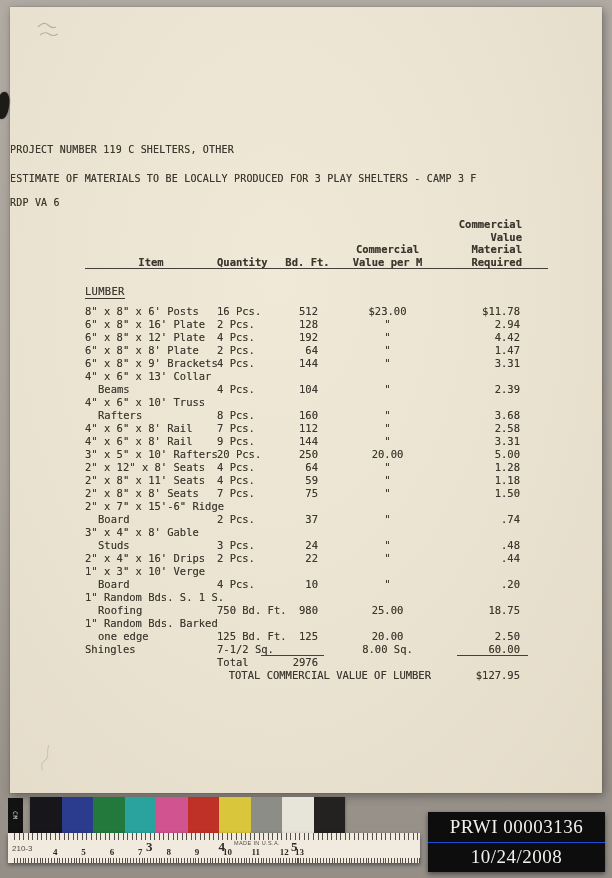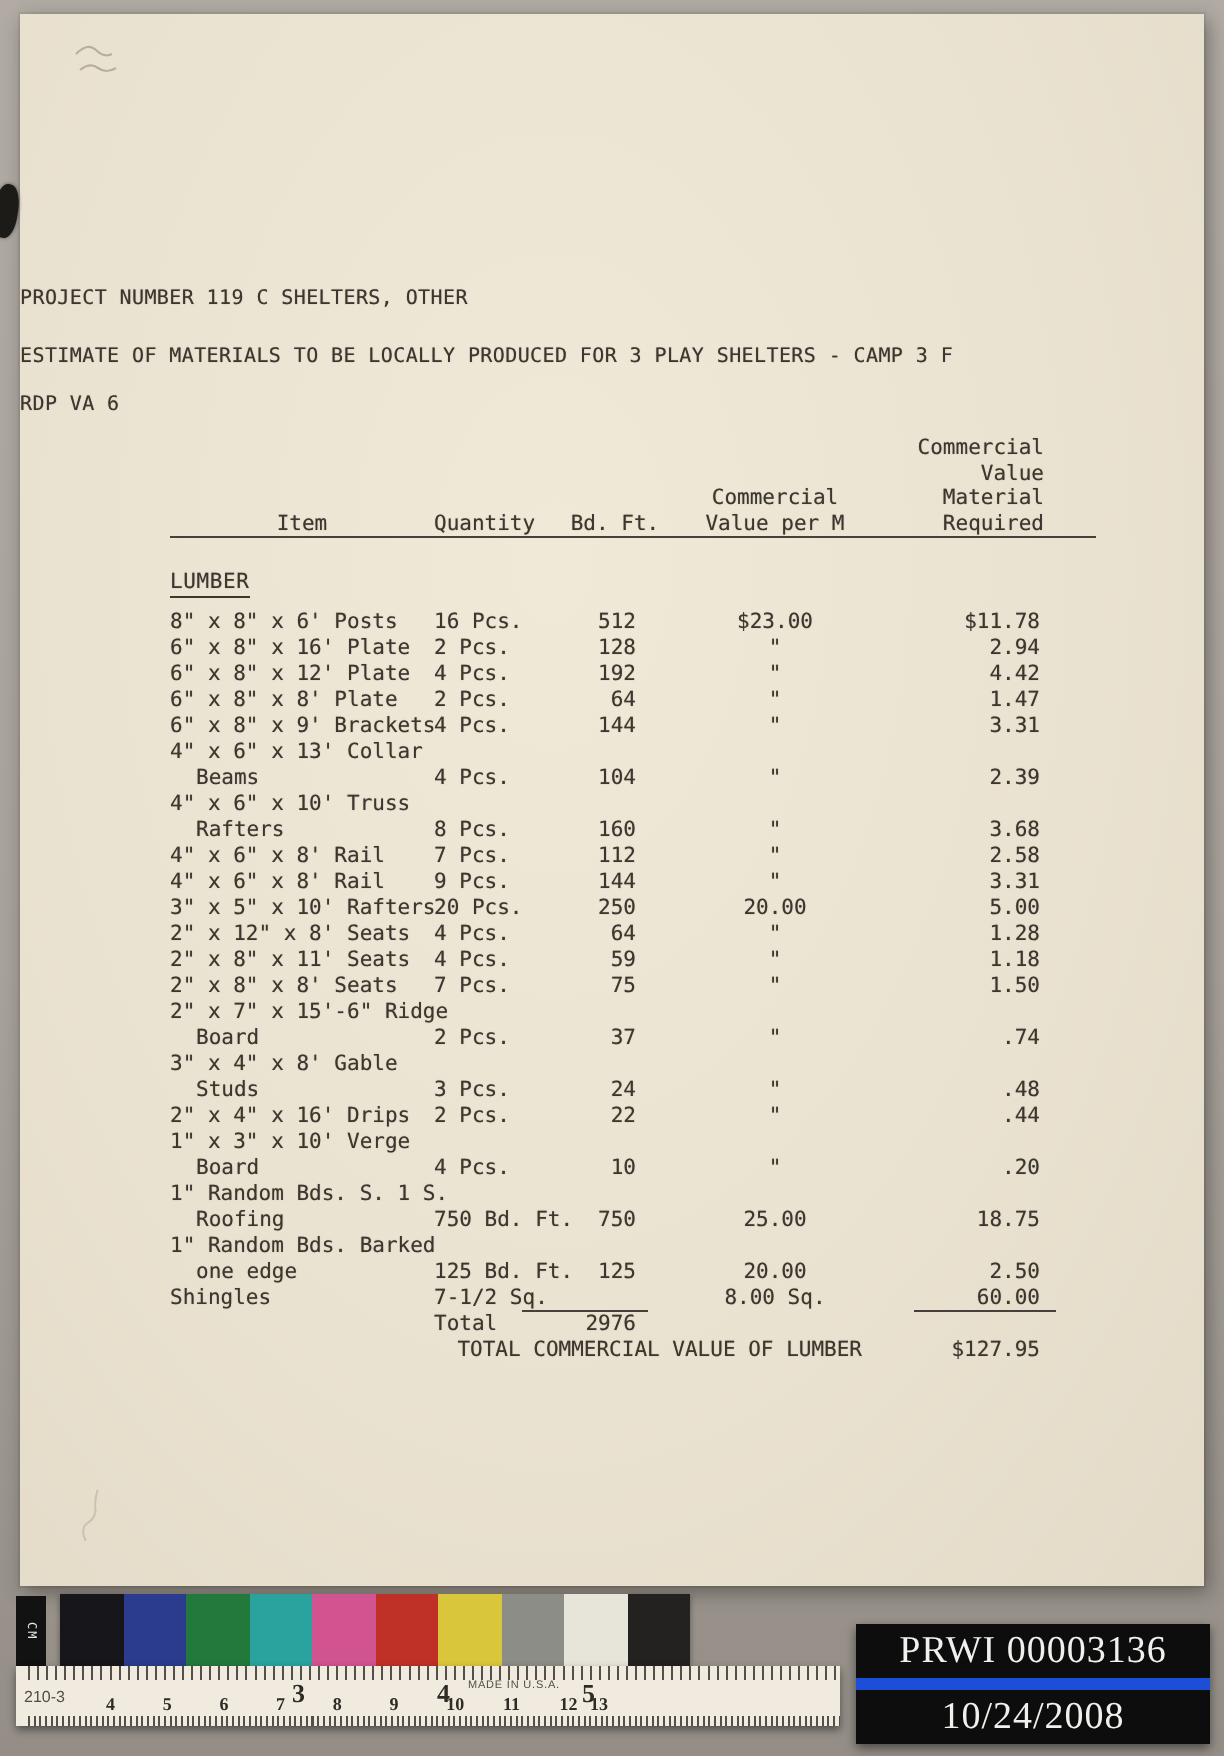--- a/index.html
+++ b/index.html
@@ -22,21 +22,21 @@
   }
   .doc-subtitle{ margin-top:16px; }
   .doc-ref{ margin-top:11px; }
   
   table.lumber{
     margin-left:75px; margin-top:9px; border-collapse:collapse; table-layout:fixed;
     width:463px; font-size:10.5px; color:#3b362e; text-shadow:0 0 .5px rgba(59,54,46,.5);
   }
   col.w-item{width:132px;} col.w-qty{width:68px;} col.w-bdft{width:45px;}
   col.w-perm{width:115px;} col.w-req{width:103px;}
-  th{ font-weight:normal; vertical-align:bottom; line-height:12.5px; padding:0;
+  th{ font-weight:bold; vertical-align:bottom; line-height:12.5px; padding:0;
       border-bottom:1px solid #45403a; white-space:nowrap;margin-top:26px;}
   th.h-item{text-align:center;}
   th.h-qty{text-align:left;}
   th.h-bdft{text-align:center;}
   th.h-perm{text-align:center;}
   th.h-req{text-align:right; padding-right:26px;}
   td{ padding:0; line-height:13px; height:13px; white-space:nowrap; position:relative;}
   td.c-item{ text-align:left; overflow:visible;}
   td.c-item.cont{ padding-left:13px;}
   td.c-qty{ text-align:left;}
@@ -83,21 +83,21 @@
   .made-in{ position:absolute; left:226px; top:7px; font-size:5.5px; letter-spacing:.4px;
     color:#514d46; font-family:"Liberation Sans",sans-serif;}
   .id-label{
     position:absolute; left:428px; top:812px; width:177px; height:60px; background:#0d0d0d;
     display:flex; flex-direction:column; box-shadow:0 2px 5px rgba(0,0,0,.5);
   }
   .id-line{
     flex:1; display:flex; align-items:center; justify-content:center;
     font-family:"Liberation Serif",serif; font-size:19px; color:#f1f0ed; letter-spacing:.5px;
   }
-  .id-line + .id-line{ border-top:6px solid #1d4ed8;}
+  .id-line + .id-line{ border-top:1px solid #1d4ed8;}
 </style>
 </head>
 <body>
 
 <div class="stage">
 
   <div class="paper">
     <svg class="pencil-mark" width="40" height="30" viewBox="0 0 40 30">
       <path d="M4 8 q6 -6 10 -2 t8 2 M6 16 q5 -4 9 -1 t9 0" fill="none" stroke="#8d867c" stroke-width="1.1"></path>
     </svg>
@@ -272,21 +272,21 @@
               <td class="c-bdft">10</td>
               <td class="c-perm">"</td>
               <td class="c-req">.20</td>
             </tr>
             <tr>
               <td class="c-item" colspan="5">1" Random Bds. S. 1 S.</td>
             </tr>
             <tr>
               <td class="c-item cont">Roofing</td>
               <td class="c-qty">750 Bd. Ft.</td>
-              <td class="c-bdft">750</td>
+              <td class="c-bdft">980</td>
               <td class="c-perm">25.00</td>
               <td class="c-req">18.75</td>
             </tr>
             <tr>
               <td class="c-item" colspan="5">1" Random Bds. Barked</td>
             </tr>
             <tr>
               <td class="c-item cont">one edge</td>
               <td class="c-qty">125 Bd. Ft.</td>
               <td class="c-bdft">125</td>

